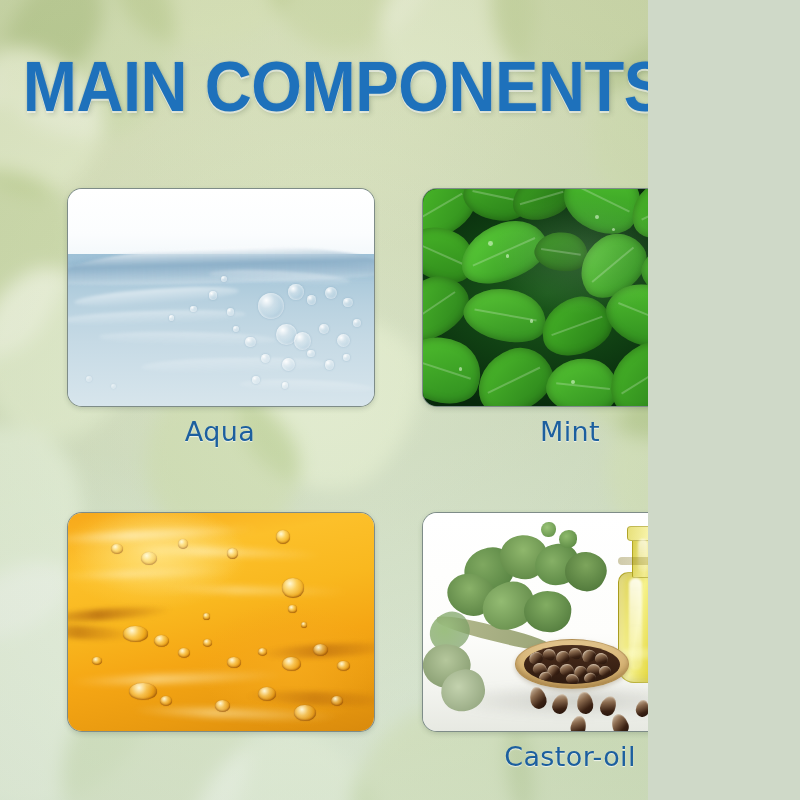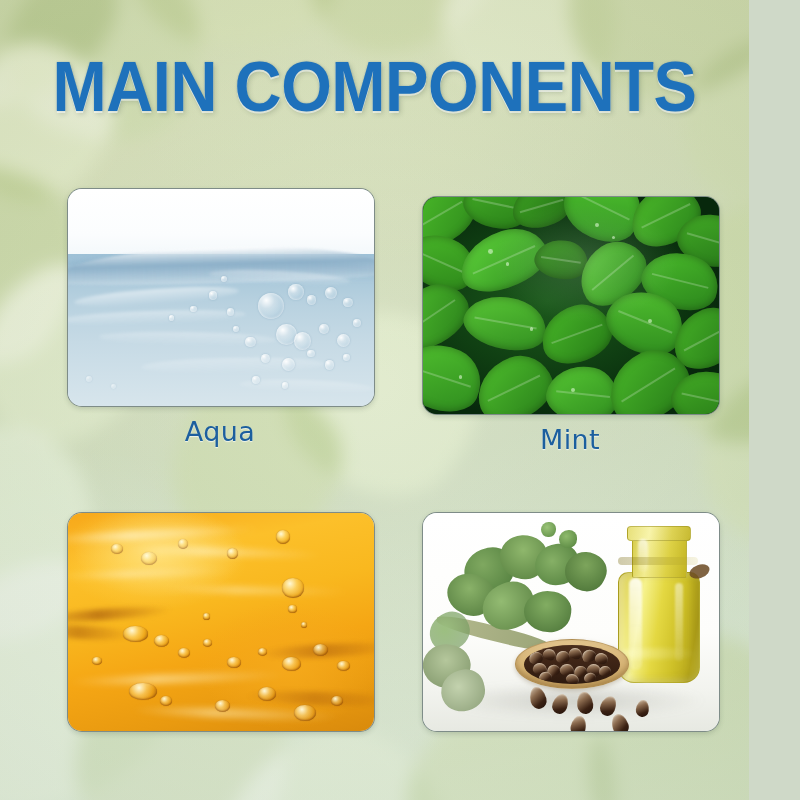--- a/index.html
+++ b/index.html
@@ -2,21 +2,21 @@
 <html><head>
 <meta charset="utf-8">
 <style>
   html, body {
     margin: 0;
     padding: 0;
     background: #cfd9c8;
   }
   .poster {
     position: relative;
-    width: 749px;
+    width: 648px;
     height: 800px;
     overflow: hidden;
     font-family: "Liberation Sans", sans-serif;
     background: #c4cfb4;
   }
 
   
   .bg-base {
     position: absolute;
     inset: 0;
@@ -75,21 +75,21 @@
   .grid {
     position: absolute;
     left: 67px;
     top: 188px;
     width: 651px;
     height: 542px;
     z-index: 4;
   }
   .cell { position: absolute; }
   .cell.c-aqua    { left: 0px;   top: 0px;   width: 306px; height: 217px; }
-  .cell.c-mint    { left: 355px; top: 8px;   width: 296px; height: 217px; border-radius: 10px; }
+  .cell.c-mint    { left: 355px; top: 0px;   width: 296px; height: 217px; border-radius: 10px; }
   .cell.c-glyc    { left: 0px;   top: 324px; width: 306px; height: 218px; }
   .cell.c-castor  { left: 355px; top: 324px; width: 296px; height: 218px; }
 
   .card {
     position: relative;
     width: 100%;
     height: 100%;
     border-radius: 15px;
     overflow: hidden;
     border: 1px solid rgba(40,60,50,0.55);
@@ -485,16 +485,17 @@
 
           <div class="bean" style="left:36%;top:80%;width:5.5%;height:10%;transform:rotate(-14deg);"></div>
           <div class="bean" style="left:44%;top:83%;width:5%;height:9%;transform:rotate(20deg);"></div>
           <div class="bean" style="left:52%;top:82%;width:5.5%;height:10%;transform:rotate(-6deg);"></div>
           <div class="bean" style="left:60%;top:84%;width:5%;height:9%;transform:rotate(24deg);"></div>
           <div class="bean" style="left:64%;top:92%;width:5.5%;height:9.5%;transform:rotate(-18deg);"></div>
           <div class="bean" style="left:50%;top:93%;width:5%;height:9%;transform:rotate(12deg);"></div>
           <div class="bean" style="left:72%;top:86%;width:4.5%;height:8%;transform:rotate(8deg);"></div>
         </div>
       </div>
+      <div class="caption">Castor-oil</div>
     </div>
 
   </div>
 </div>
 
 </body></html>

